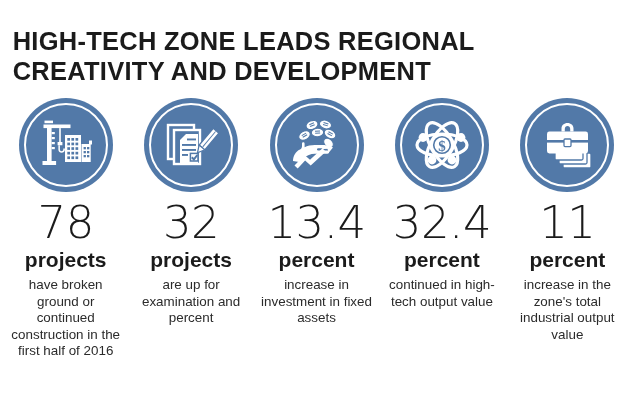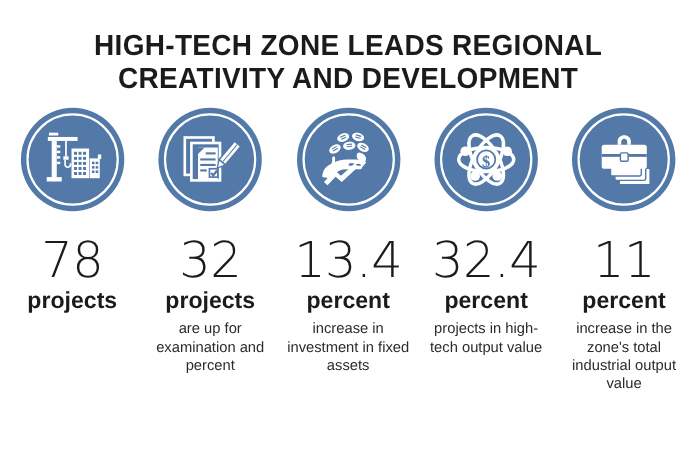--- a/index.html
+++ b/index.html
@@ -19,21 +19,21 @@
     width: 633px;
     height: 409px;
     position: relative;
     box-sizing: border-box;
     padding: 0;
   }
 
   
   .title-block {
     padding-top: 26px;
-    text-align: center;
+    text-align: left;
   }
   .title-line {
     font-family: "Liberation Sans", sans-serif;
     font-weight: bold;
     font-size: 26.5px;
     line-height: 30px;
     letter-spacing: 0.3px;
     color: #1b1b1b;
     text-transform: uppercase;
     transform: scaleX(0.96);
@@ -86,21 +86,21 @@
     z-index: 2;
   }
 
   
   .stat-number {
     font-family: "DejaVu Sans", sans-serif;
     font-weight: 100;
     font-size: 45px;
     line-height: 50px;
     color: #1b1b1b;
-    margin-top: 20px;
+    margin-top: 6px;
     letter-spacing: -0.5px;
     white-space: nowrap;
   }
   .stat-unit {
     font-family: "Liberation Sans", sans-serif;
     font-weight: bold;
     font-size: 21px;
     line-height: 22px;
     color: #1b1b1b;
     margin-top: 1px;
@@ -177,20 +177,21 @@
               <rect x="52" y="33" width="2.3" height="2.3"></rect>
             <rect x="48.6" y="37" width="2.3" height="2.3"></rect>
               <rect x="52" y="37" width="2.3" height="2.3"></rect>
             <rect x="48.6" y="41" width="2.3" height="2.3"></rect>
               <rect x="52" y="41" width="2.3" height="2.3"></rect>
           </g>
         </svg>
       </div>
       <div class="stat-number">78</div>
       <div class="stat-unit">projects</div>
+      <div class="stat-desc">have broken ground or continued construction in the first half of 2016</div>
     </div>
 
     <div class="col">
       <div class="circle">
         <svg width="62" height="62" viewBox="0 0 62 62">
           <g fill="none" stroke="#ffffff" stroke-width="2.4">
             <rect x="8" y="11" width="26" height="34"></rect>
             <rect x="14" y="16" width="26" height="34" fill="#5279a8"></rect>
           </g>
 
@@ -272,21 +273,21 @@
             <circle cx="51" cy="24.5" r="4.4"></circle>
             <circle cx="22" cy="47" r="4.4"></circle>
             <circle cx="42" cy="47" r="4.4"></circle>
           </g>
           <circle cx="32" cy="32" r="8.3" fill="none" stroke="#5279a8" stroke-width="1.6"></circle>
           <text x="32" y="38.4" font-family="'Liberation Serif', serif" font-size="15" font-weight="bold" fill="#5279a8" text-anchor="middle">$</text>
         </svg>
       </div>
       <div class="stat-number">32.4</div>
       <div class="stat-unit">percent</div>
-      <div class="stat-desc">projects in high-tech output value</div>
+      <div class="stat-desc">continued in high-tech output value</div>
     </div>
 
     <div class="col">
       <div class="circle">
         <svg width="60" height="60" viewBox="0 0 60 60">
 
           <g fill="#ffffff" stroke="#5279a8" stroke-width="1.3">
             <rect x="26" y="38" width="28" height="15" rx="1.5"></rect>
             <rect x="22" y="34" width="28" height="15" rx="1.5"></rect>
             <rect x="18" y="30" width="28" height="15" rx="1.5"></rect>

